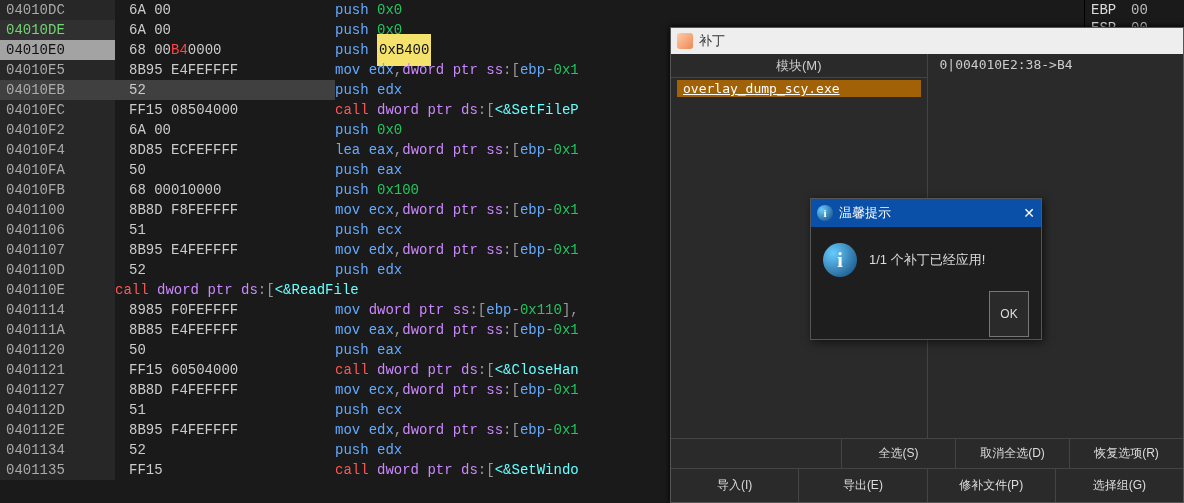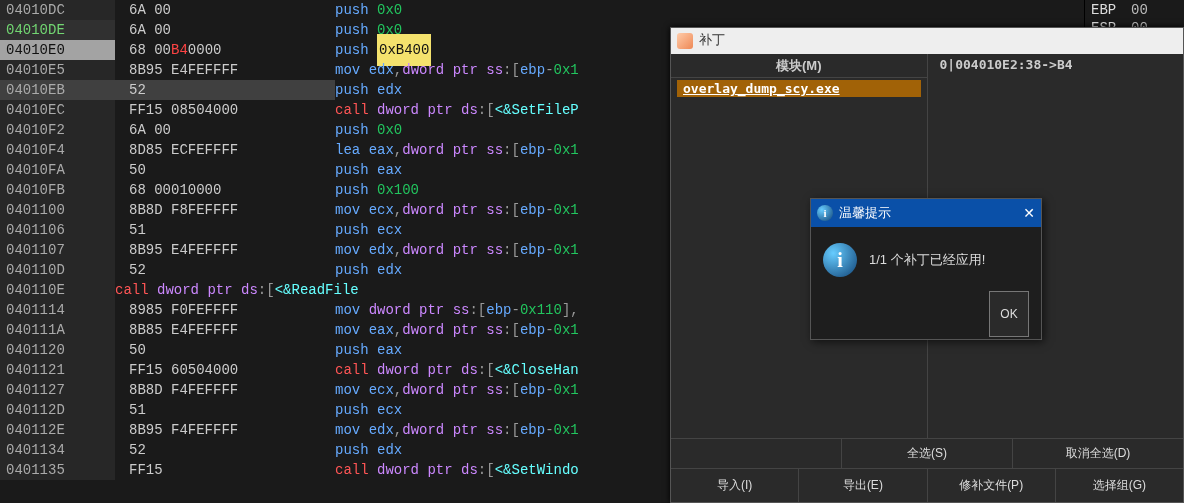--- a/index.html
+++ b/index.html
@@ -61,29 +61,29 @@
     border:1px solid #555;
     box-shadow: 0 0 6px #000;
     display:flex; flex-direction:column;
   }
   .patch-title {
     height:26px; line-height:26px;
     background:#eee;
     color:#333;
     display:flex; align-items:center;
     padding:10px 6px;
-    font-family: Liberation Mono, monospace;
+    font-family: Liberation Sans, sans-serif;
     font-size:13px;
     gap:6px;
   }
   .patch-title .ico {
     width:16px;height:16px;background:#f3a; border-radius:3px;
     background: linear-gradient(135deg,#fca,#e85);
   }
-  .patch-body { flex:1; display:flex; position:relative;font-weight:bold; }
+  .patch-body { flex:1; display:flex; position:relative; }
   .patch-col { flex:1; display:flex; flex-direction:column; }
   .col-head {
     text-align:center; height:24px; line-height:24px;
     color:#ccc; font-family:"SimSun","Microsoft YaHei",sans-serif;
     font-size:13px;
     border-bottom:1px solid #444;
   }
   .col-body { flex:1; padding:2px 6px; font-size:13px; color:#ddd; }
   .mod-item { background:#a16207; color:#fff; padding:1px 6px; text-decoration:underline; font-family:Consolas,monospace;}
   .patch-item { color:#ccc; padding:1px 6px; font-family:Consolas,monospace;}
@@ -197,20 +197,21 @@
     <div class="patch-col">
       <div class="col-body">
         <div class="patch-item">0|004010E2:38-&gt;B4</div>
       </div>
     </div>
   </div>
   <div class="patch-buttons-row2">
     <div class="pbtn" style="flex:0 0 170px;"></div>
     <div class="pbtn">全选(S)</div>
     <div class="pbtn">取消全选(D)</div>
+    <div class="pbtn">恢复选项(R)</div>
   </div>
   <div class="patch-buttons">
     <div class="pbtn">导入(I)</div>
     <div class="pbtn">导出(E)</div>
     <div class="pbtn">修补文件(P)</div>
     <div class="pbtn">选择组(G)</div>
   </div>
 </div>
 
 <div class="msgbox">

